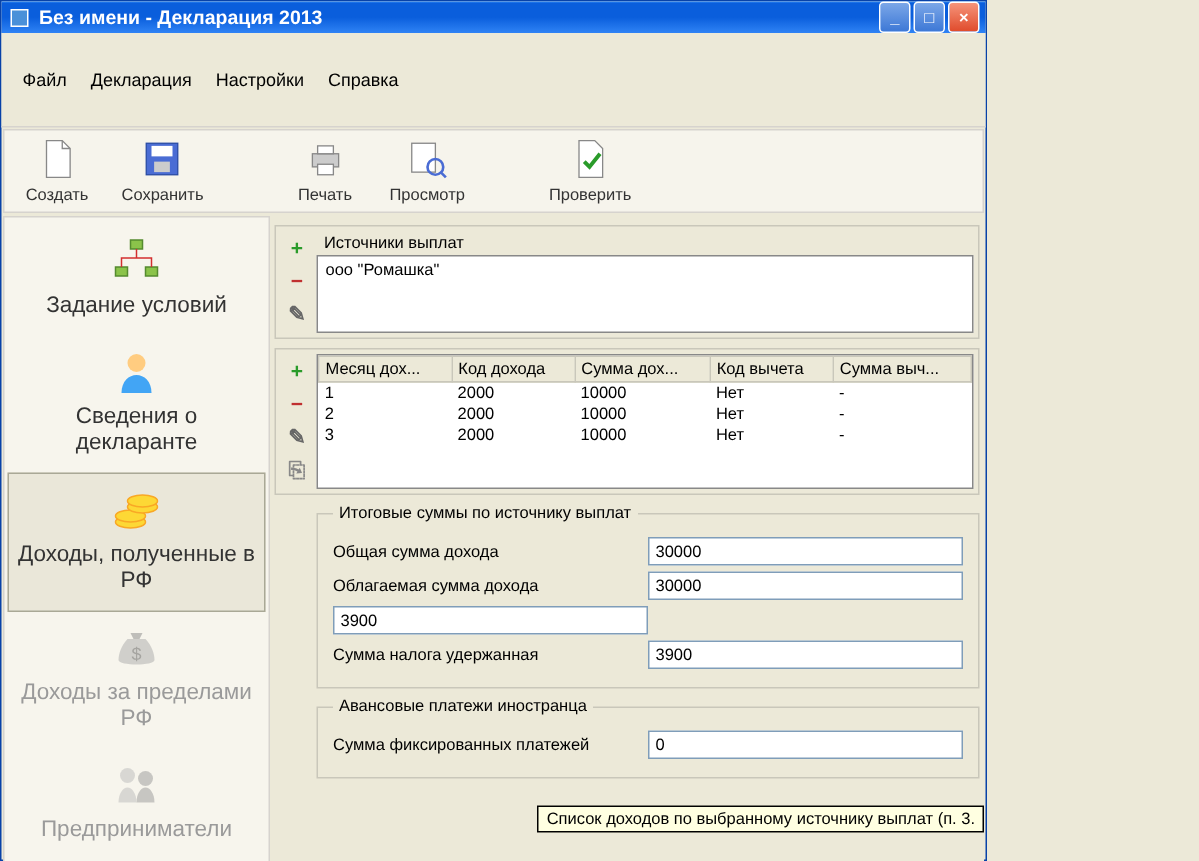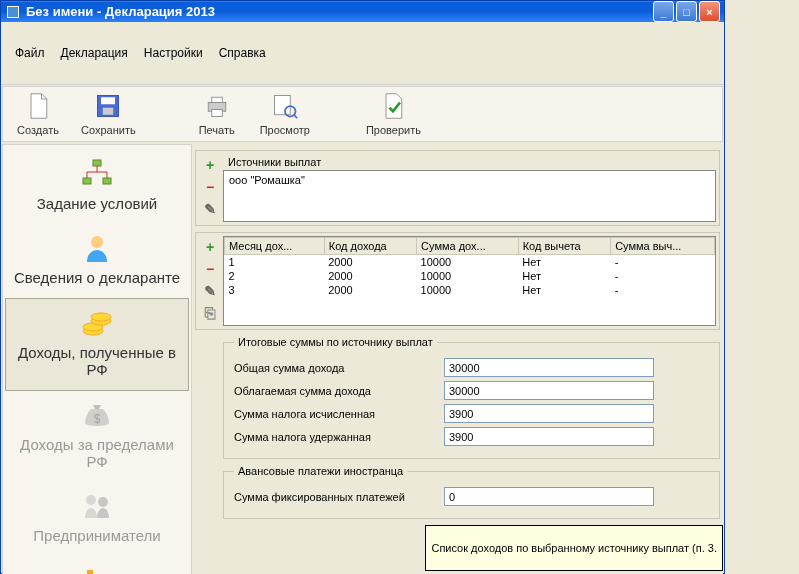--- a/index.html
+++ b/index.html
@@ -6,21 +6,21 @@
 body {
   font-family: Tahoma, Arial, sans-serif;
   font-size: 11px;
   background: #ece9d8;
   width: 799px;
   height: 574px;
   overflow: hidden;
 }
 .window {
   border: 1px solid #0842a8;
-  width: 725px;
+  width: 658px;
   height: 574px;
   display: flex;
   flex-direction: column;
 }
 .titlebar {
   background: linear-gradient(to bottom, #3a95ff 0%, #0a5edc 5%, #0a5edc 50%, #2f83f5 100%);
   height: 30px;
   display: flex;
   align-items: center;
   padding: 0 4px;
@@ -127,23 +127,23 @@
 }
 .panel-list .item { padding: 1px 0; background:#fff; }
 .table-wrap { background: white; border: 1px solid #888; height: 90px; }
 .tbl { width: 100%; border-collapse: collapse; font-size: 11px; }
 .tbl th { background: #ece9d8; border: 1px solid #c9c7ba; padding: 2px 4px; font-weight: normal; text-align: left; }
 .tbl td { padding: 1px 4px; }
 .tooltip {
   position: absolute;
   background: #ffffe1;
   border: 1px solid #000;
-  padding: 16px 5px;
+  padding: 2px 5px;
   font-size: 11px;
-  right: 0; top: 381px;
+  right: 0; top: 393px;
   z-index: 10;
 }
 fieldset {
   border: 1px solid #c9c7ba;
   margin: 3px 3px 3px 28px;
   padding: 6px 10px 8px;
 }
 fieldset legend { font-size: 11px; padding: 0 4px; }
 .field-row { display: flex; align-items: center; margin: 4px 0; }
 .field-row label { flex: 0 0 210px; font-size: 11px; }
@@ -350,21 +350,20 @@
         <legend>Итоговые суммы по источнику выплат</legend>
         <div class="field-row">
           <label>Общая сумма дохода</label>
           <input value="30000" style="">
         </div>
         <div class="field-row">
           <label>Облагаемая сумма дохода</label>
           <input value="30000" style="">
         </div>
         <div class="field-row">
-          <label>Сумма налога исчисленная</label>
           <input value="3900" style="">
         </div>
         <div class="field-row">
           <label>Сумма налога удержанная</label>
           <input value="3900" style="">
         </div>
       </fieldset>
 
       <fieldset>
         <legend>Авансовые платежи иностранца</legend>

